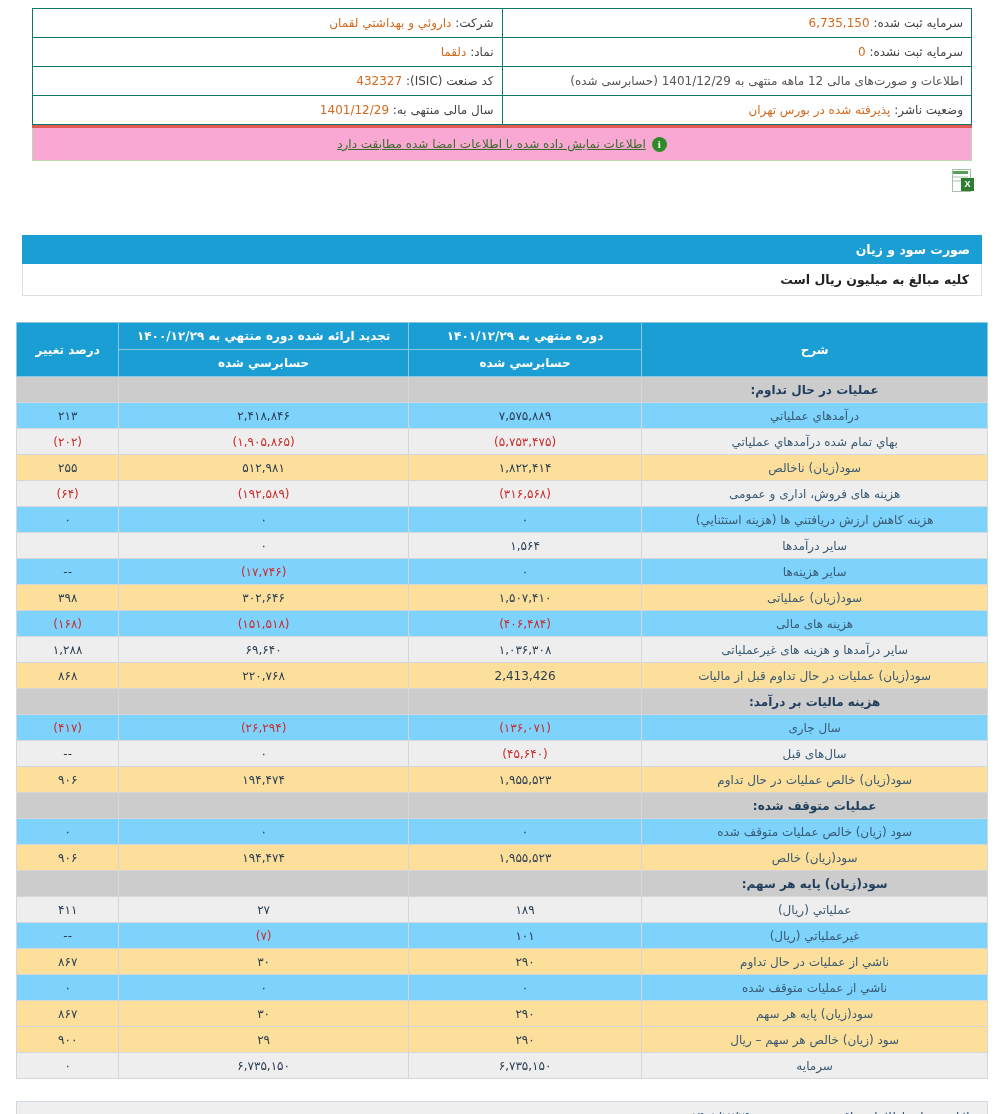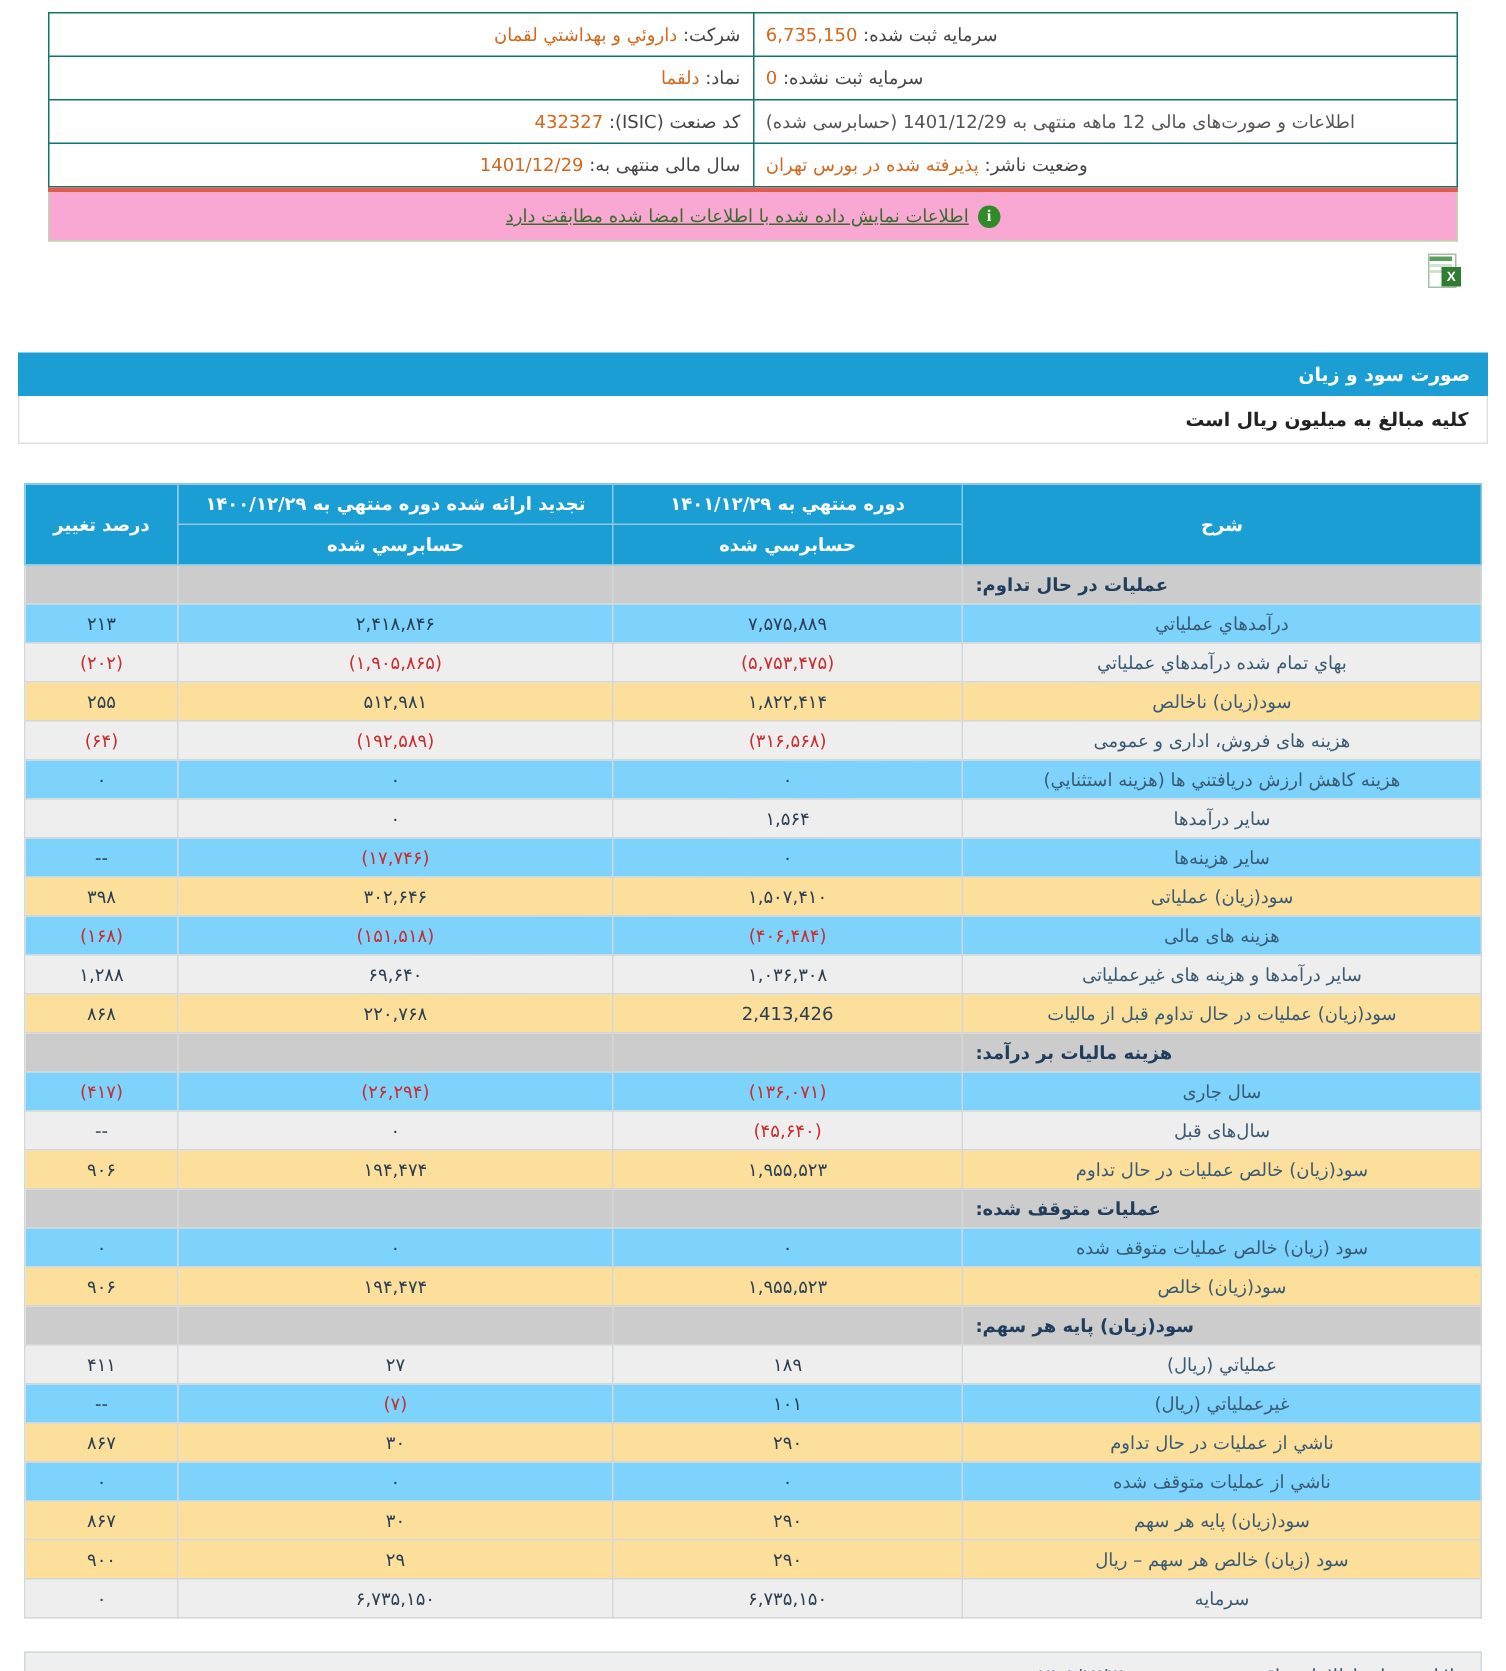--- a/index.html
+++ b/index.html
@@ -53,21 +53,21 @@
     padding:5px 8px;
     height:18px;
     font-size:12px;
     white-space:nowrap;
     overflow:hidden;
   }
   td.lbl{color:#444;}
   .val-orange{color:#d2691e;}
   .val-dark{color:#555;}
   .info .right-cell{text-align:right;}
-  .info .left-cell{text-align:left;}
+  .info .left-cell{text-align:right;}
 
   .redline{
     height:3px;
     background:#e05b52;
     margin:0 32px;
   }
 
   .notice{
     margin:0 32px;
     background:#f9a8d4;
@@ -132,21 +132,21 @@
   .xls-icon .band3{
     position:absolute;left:1px;top:11px;width:15px;height:2px;background:#cfe2cf;
   }
   .xls-icon .x{
     position:absolute;right:-2px;bottom:0;width:13px;height:13px;
     background:#2f7d32;color:#fff;font-size:9px;font-weight:bold;
     line-height:13px;text-align:center;font-family:"Liberation Sans",sans-serif;
   }
 
   
-  .section-wrap{padding:0 12px;margin-top:42px;}
+  .section-wrap{padding:0 22px;margin-top:42px;}
   .sec-title{
     background:#1a9ed4;
     color:#ffffff;
     font-weight:bold;
     font-size:12.5px;
     padding:7px 12px;
     text-align:right;
   }
   .sec-sub{
     background:#ffffff;
@@ -185,21 +185,21 @@
     height:15px;
     vertical-align:middle;
   }
   td.desc{text-align:center;color:#3a5a73;white-space:nowrap;}
   td.num{text-align:center;color:#2b3d52;font-size:12px;}
   td.num.neg{color:#cc2b2b;}
 
   tr.r-blue  td{background:#7dd3fc;}
   tr.r-gray  td{background:#eeeeee;}
   tr.r-yellow td{background:#fbdf9a;}
-  tr.r-head  td{background:#cccccc;color:#1f3d5c;font-weight:bold;text-align:left;}
+  tr.r-head  td{background:#cccccc;color:#1f3d5c;font-weight:bold;text-align:center;}
   tr.r-head td.num{background:#cccccc;}
 
   
   .foot-wrap{padding:0 16px;margin-top:22px;}
   .foot-row{
     border:1px solid #cfd8e3;
     background:#efefef;
     color:#2f4f72;
     font-size:12px;
     padding:8px 12px;

